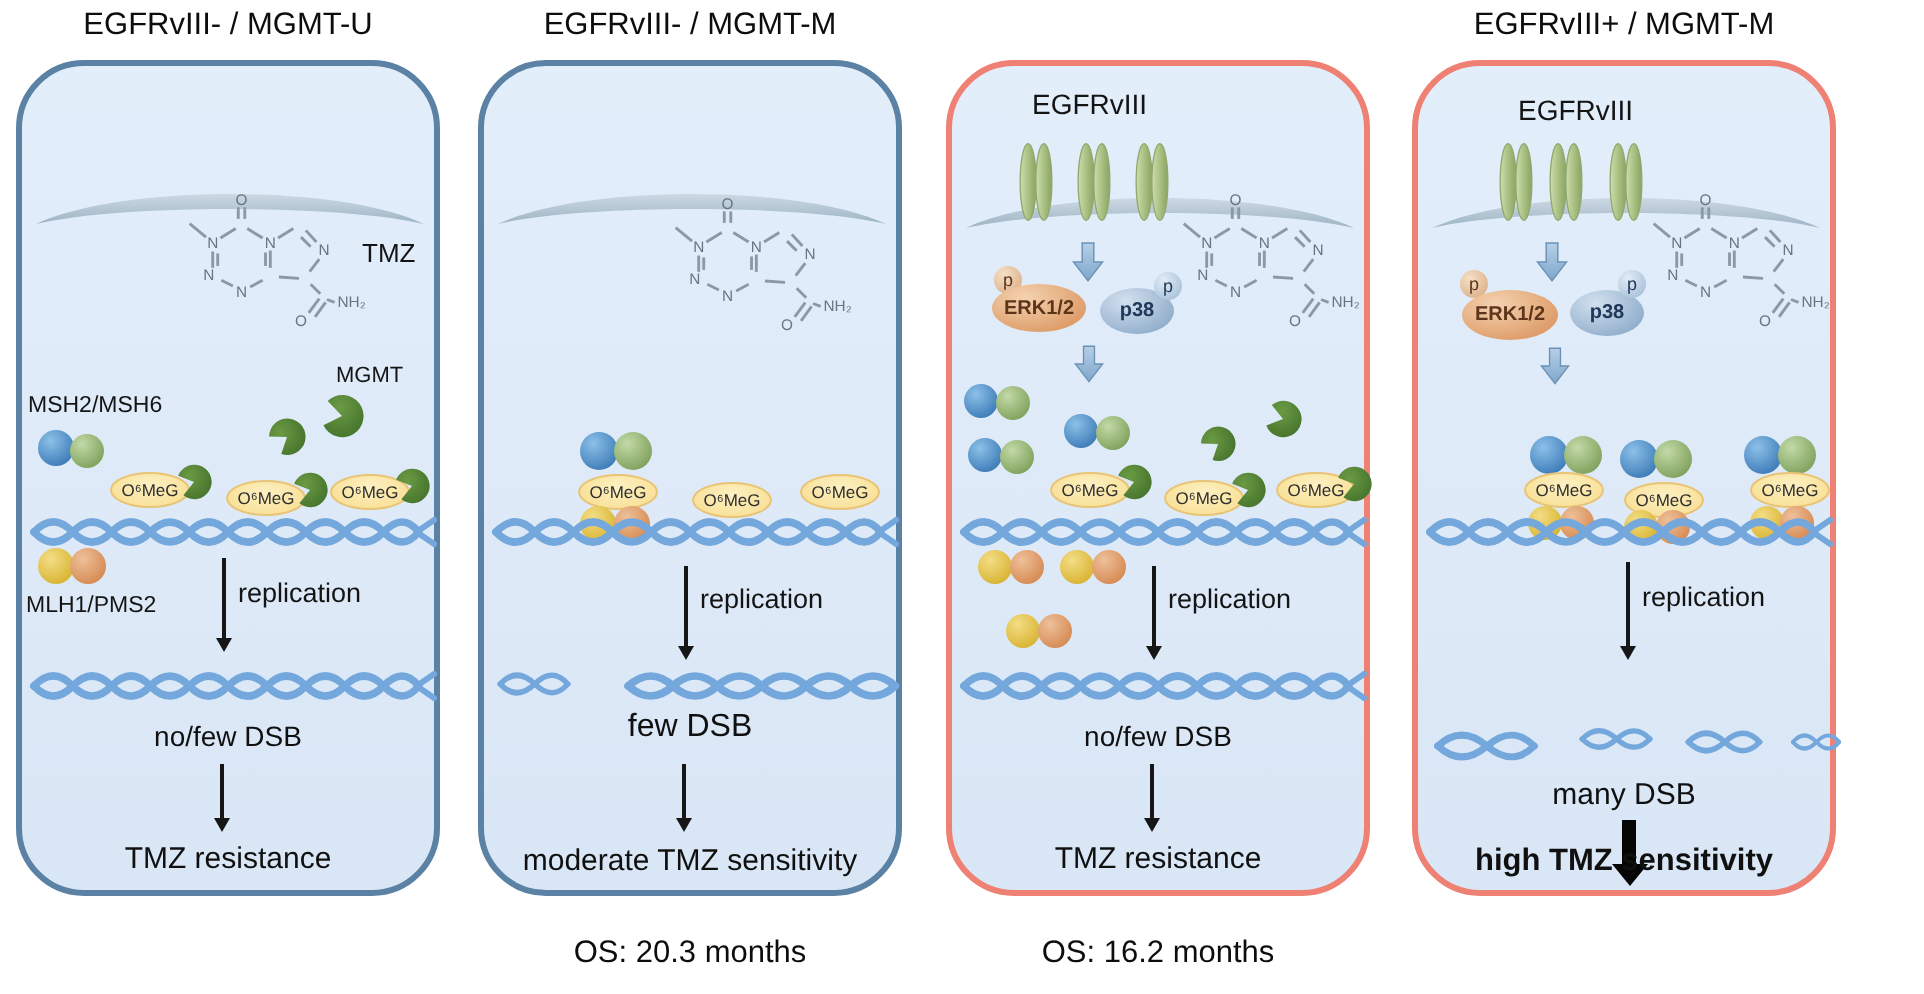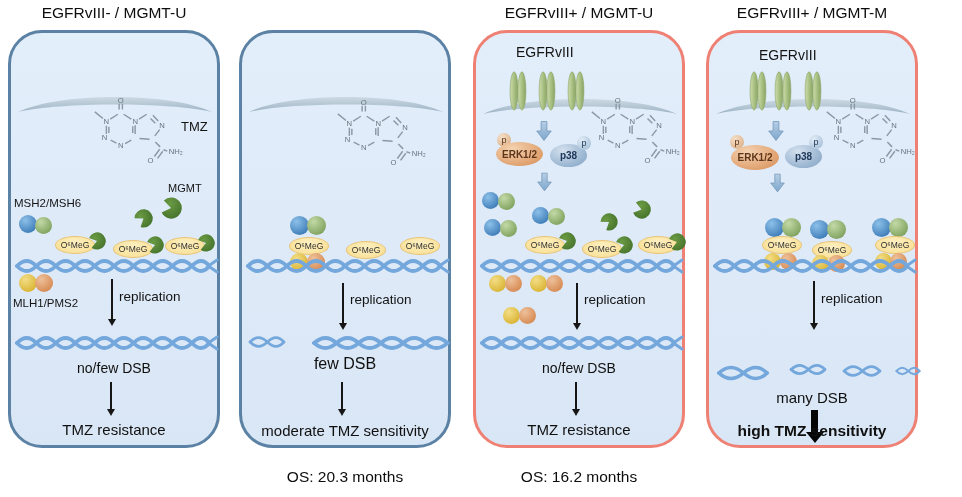--- a/index.html
+++ b/index.html
@@ -133,21 +133,21 @@
           <text x="14" y="48.5">N</text>
           <text x="74" y="35.5">N</text>
           <text x="62" y="72.5">O</text>
           <text x="81" y="62.5" text-anchor="start">NH₂</text>
         </g>
       </symbol>
     </defs>
   </svg>
 
   <div class="ptitle" style="left:8px">EGFRvIII- / MGMT-U</div>
-  <div class="ptitle" style="left:473px">EGFRvIII+ / MGMT-U</div>
+  <div class="ptitle" style="left:239px">EGFRvIII- / MGMT-M</div>
   <div class="ptitle" style="left:706px">EGFRvIII+ / MGMT-M</div>
 
   <div class="panel" style="left: 8px; border-color: rgb(91, 130, 164);">
     <svg class="icon" style="left:4px;top:56px;width:200px;height:27px">
         <use href="#mem"></use>
       </svg>
     <svg class="icon" style="left:80px;top:60px;width:96px;height:78px">
         <use href="#tmz"></use>
       </svg>
     <div class="lbl" style="left:170px;top:86px;font-size:13px">TMZ</div>

